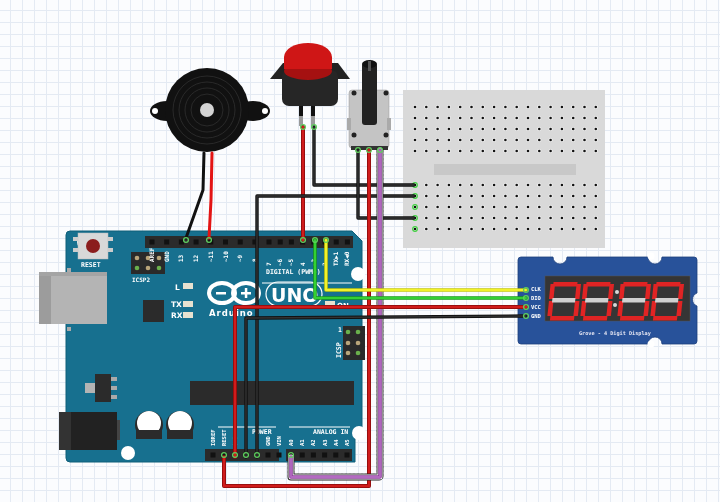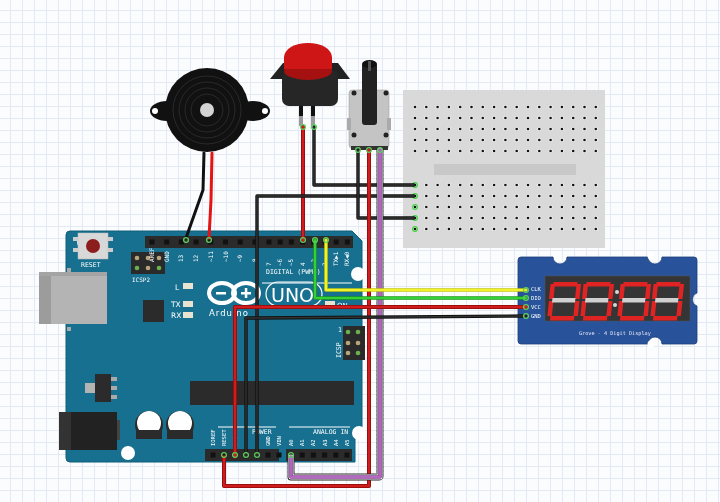--- a/index.html
+++ b/index.html
@@ -1,19 +1,19 @@
 <!DOCTYPE html>
 <html><head>
 <meta charset="utf-8">
 <style>
   html,body{margin:0;padding:0;background:#fff;}
   #canvas{position:relative;width:720px;height:502px;overflow:hidden;
     background-color:#fbfcfe;
     background-image:linear-gradient(#e4eaf3 1px,transparent 1px),linear-gradient(90deg,#e4eaf3 1px,transparent 1px);
-    background-size:12px 12px;background-position:-2px -2px;}
+    background-size:12px 12px;background-position:-2px -2px;font-weight:bold;}
   svg{position:absolute;left:0;top:0;}
   .lbl{font-family:"DejaVu Sans Mono",monospace;fill:#ffffff;}
   .lbls{font-family:"DejaVu Sans",sans-serif;fill:#ffffff;}
 </style>
 </head>
 <body>
 
 <div id="canvas">
 <svg width="720" height="502" viewBox="0 0 720 502">
 

